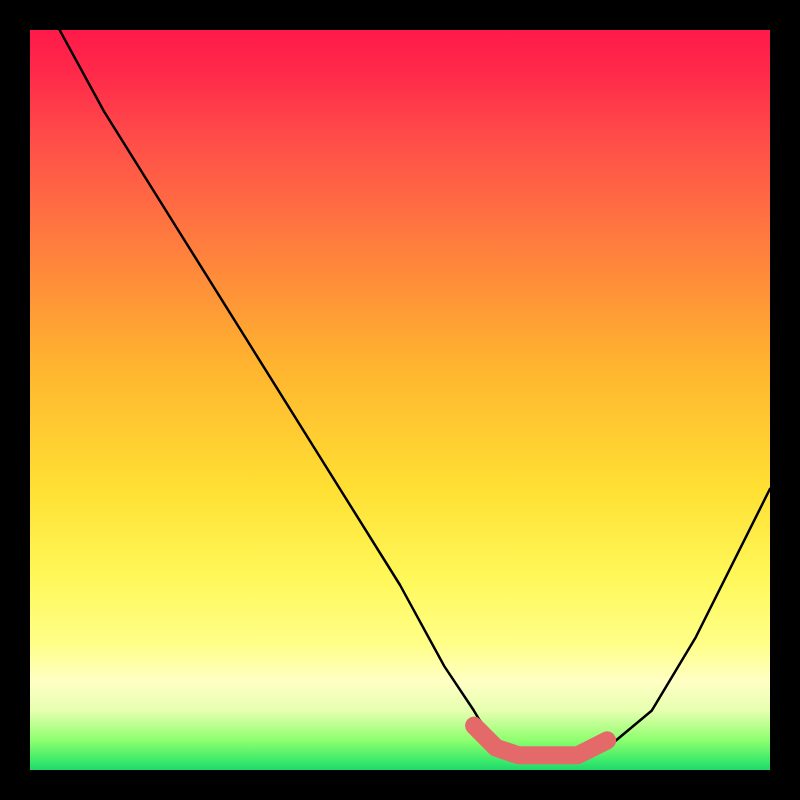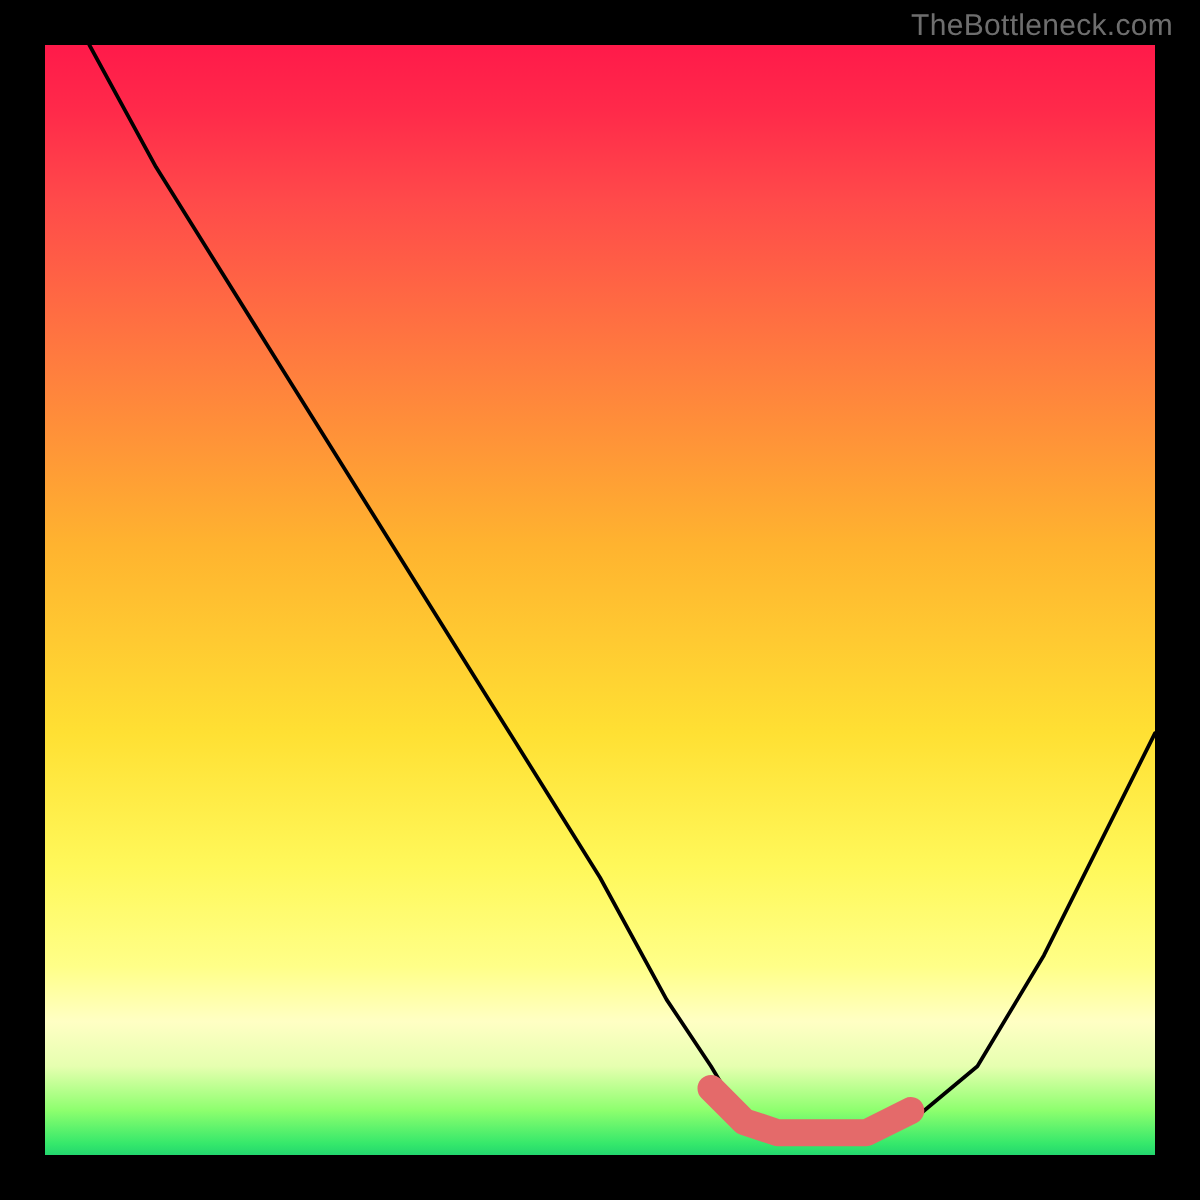--- a/index.html
+++ b/index.html
@@ -56,21 +56,20 @@
     font-size: 20px;
     font-weight: 500;
     letter-spacing: 0.2px;
   }
 </style>
 </head>
 <body>
 
 <div class="frame">
 
-  <div class="attribution">TheBottleneck.com</div>
 
   <div class="plot-area">
     <svg class="plot-svg" viewBox="0 0 740 740" preserveAspectRatio="none">
       <path id="curve-path" fill="none" stroke-width="2.5" stroke-linecap="round" stroke-linejoin="round" d="M29.6,0.0 L74.0,81.4 L148.0,199.8 L222.0,318.2 L296.0,436.6 L370.0,555.0 L414.4,636.4 L444.0,680.8 L466.2,717.8 L488.4,725.2 L518.0,725.2 L547.6,725.2 L577.2,717.8 L621.6,680.8 L666.0,606.8 L740.0,458.8" stroke="#000000"></path>
       <path id="highlight-path" fill="none" stroke-width="18" stroke-linecap="round" stroke-linejoin="round" d="M444.0,695.6 L466.2,717.8 L488.4,725.2 L518.0,725.2 L547.6,725.2 L577.2,710.4" stroke="#e46a6a"></path>
     </svg>
   </div>
 
 </div>
 

